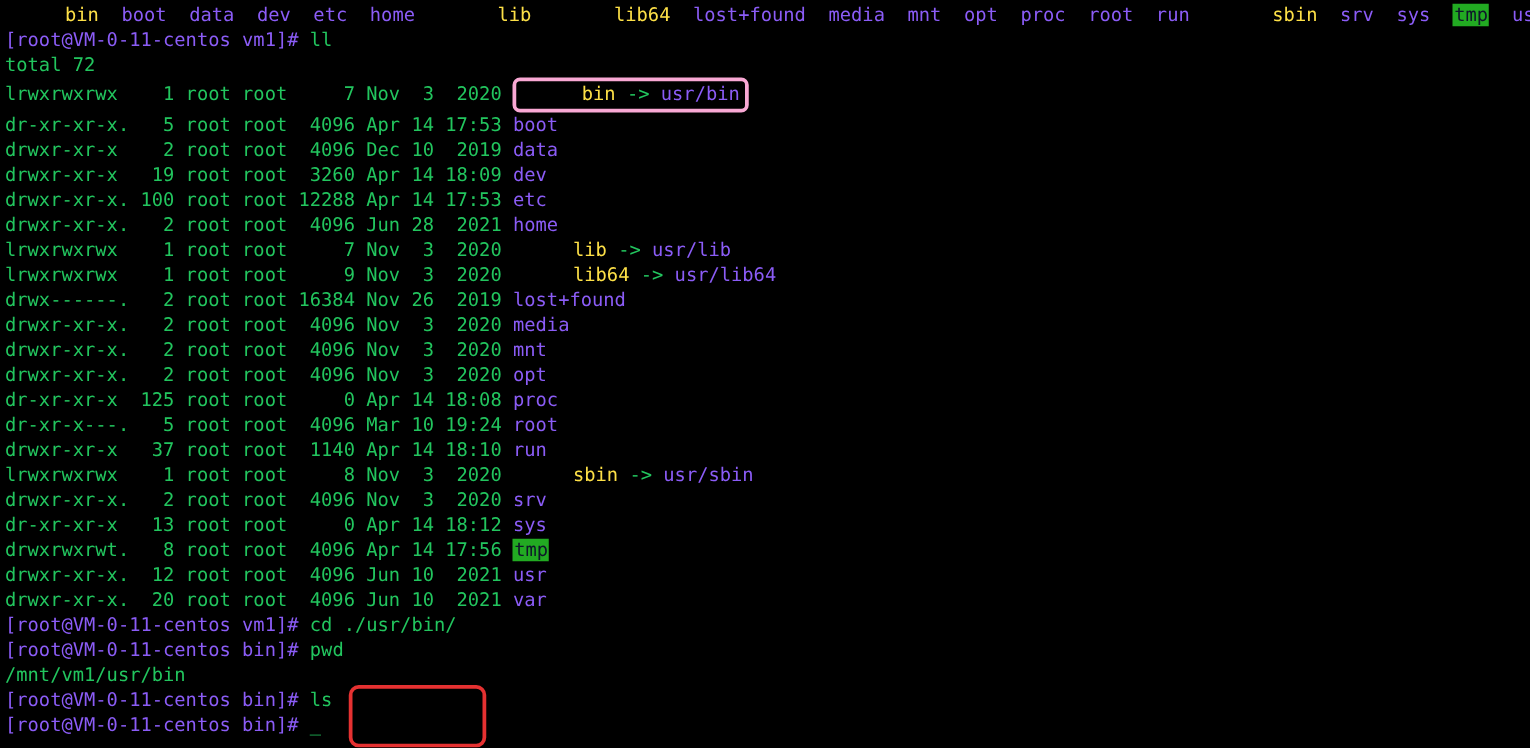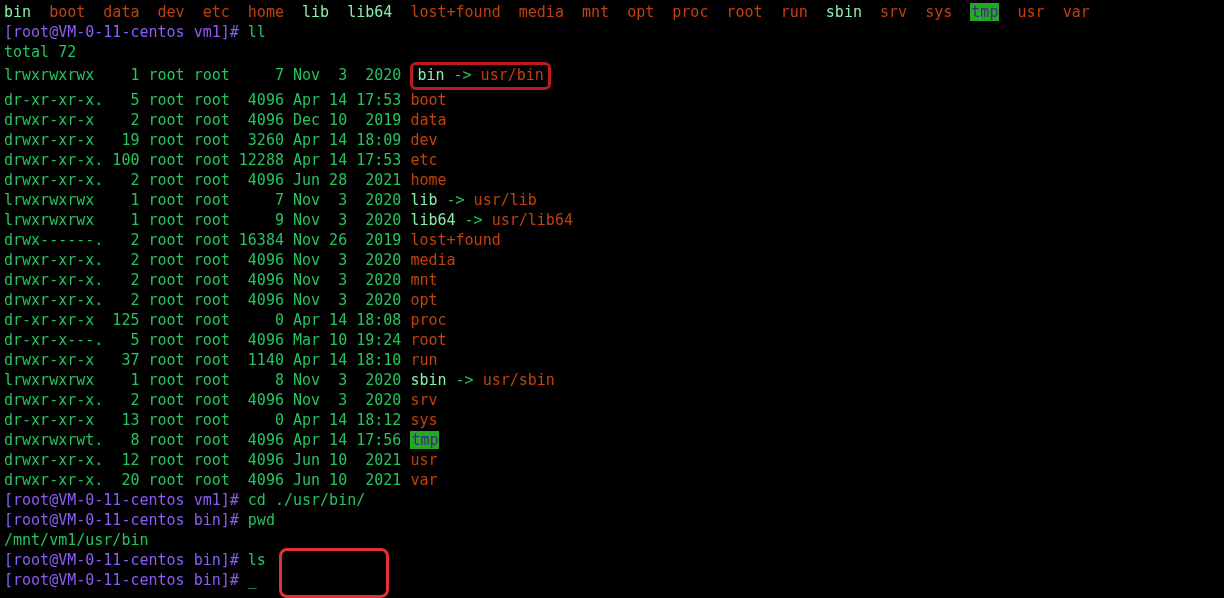--- a/index.html
+++ b/index.html
@@ -11,26 +11,26 @@
     font-size: 15px;
     line-height: 20px;
     width: 1224px;
     height: 598px;
     overflow: hidden;
   }
   #term {
     padding: 2px 4px;
     white-space: pre;
   }
-  .c-cyan  { color: #86efac; }
-  .c-blue  { color: #c2410c; }
+  .c-cyan  { color: #fde047; margin-left: 48px; }
+  .c-blue  { color: #8b5cf6; }
   .c-grey  { color: #22c55e; }
-  .c-green-bg { background: #22aa22; color: #4c1d95; padding: 0 1px; }
+  .c-green-bg { background: #22aa22; color: #0f172a; padding: 0 1px; }
   .hl-box {
-    border: 3px solid #b91c1c;
+    border: 3px solid #f9a8d4;
     border-radius: 6px;
     padding: 0 4px 2px 4px;
     display: inline-block;
   }
   .hl-pad { padding: 0 2px; }
   .prompt { color: #8b5cf6; }
   .row span { white-space: pre; }
 </style>
 </head>
 <body>

